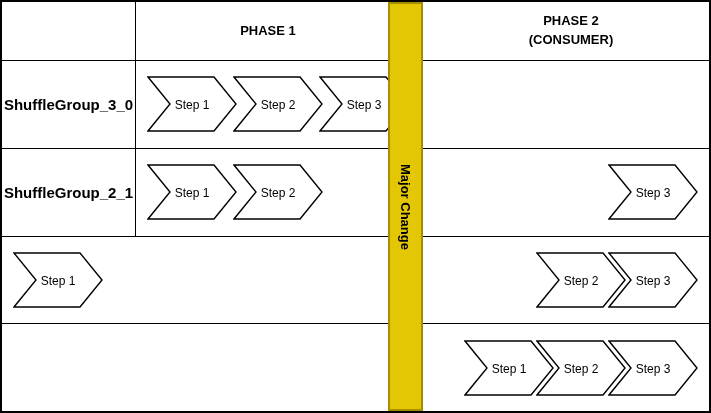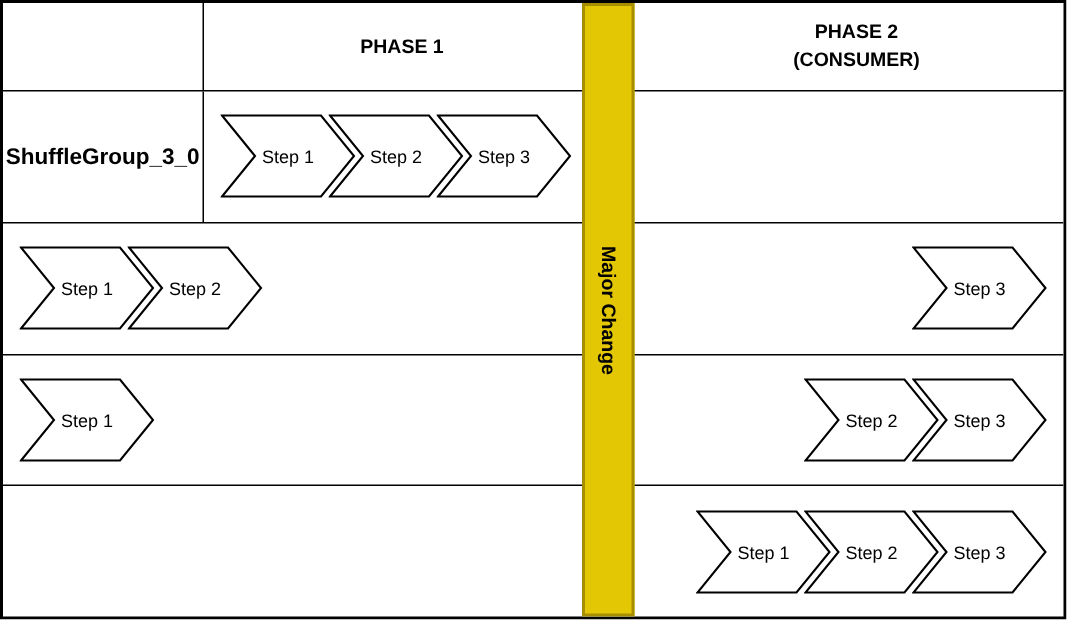--- a/index.html
+++ b/index.html
@@ -20,20 +20,21 @@
     width:134px;border-right:1px solid #000;
     display:flex;align-items:center;justify-content:center;
     font-weight:bold;font-size:15px;
     box-sizing:border-box;flex:none;
     text-align:center;
   }
   .producer-cell{
     width:253px;flex:none;box-sizing:border-box;
     display:flex;align-items:center;justify-content:flex-start;
     padding-left:11px;
+    gap:14px;
   }
   .divider-spacer{width:35px;flex:none;}
   .consumer-cell{
     flex:1;box-sizing:border-box;
     display:flex;align-items:center;justify-content:flex-end;
     padding-right:11px;
     margin-left:20px;
   }
   .phase-header{
     display:flex;flex-direction:column;align-items:center;justify-content:center;
@@ -91,20 +92,21 @@
   <svg class="chev" width="90" height="56" viewBox="0 0 90 56">
     <polygon points="1,1 67,1 89,28 67,55 1,55 23,28" fill="#FFFFFF" stroke="#000000" stroke-width="1.4"></polygon>
     <text x="45" y="32.5" text-anchor="middle">Step 3</text>
   </svg>
 </div>
     <div class="divider-spacer"></div>
     <div class="consumer-cell"></div>
   </div>
 
   <div class="trow">
+    <div class="label-cell">ShuffleGroup_2_1</div>
     <div class="producer-cell">
   <svg class="chev" width="90" height="56" viewBox="0 0 90 56">
     <polygon points="1,1 67,1 89,28 67,55 1,55 23,28" fill="#FFFFFF" stroke="#000000" stroke-width="1.4"></polygon>
     <text x="45" y="32.5" text-anchor="middle">Step 1</text>
   </svg>
 
   <svg class="chev" width="90" height="56" viewBox="0 0 90 56">
     <polygon points="1,1 67,1 89,28 67,55 1,55 23,28" fill="#FFFFFF" stroke="#000000" stroke-width="1.4"></polygon>
     <text x="45" y="32.5" text-anchor="middle">Step 2</text>
   </svg>

